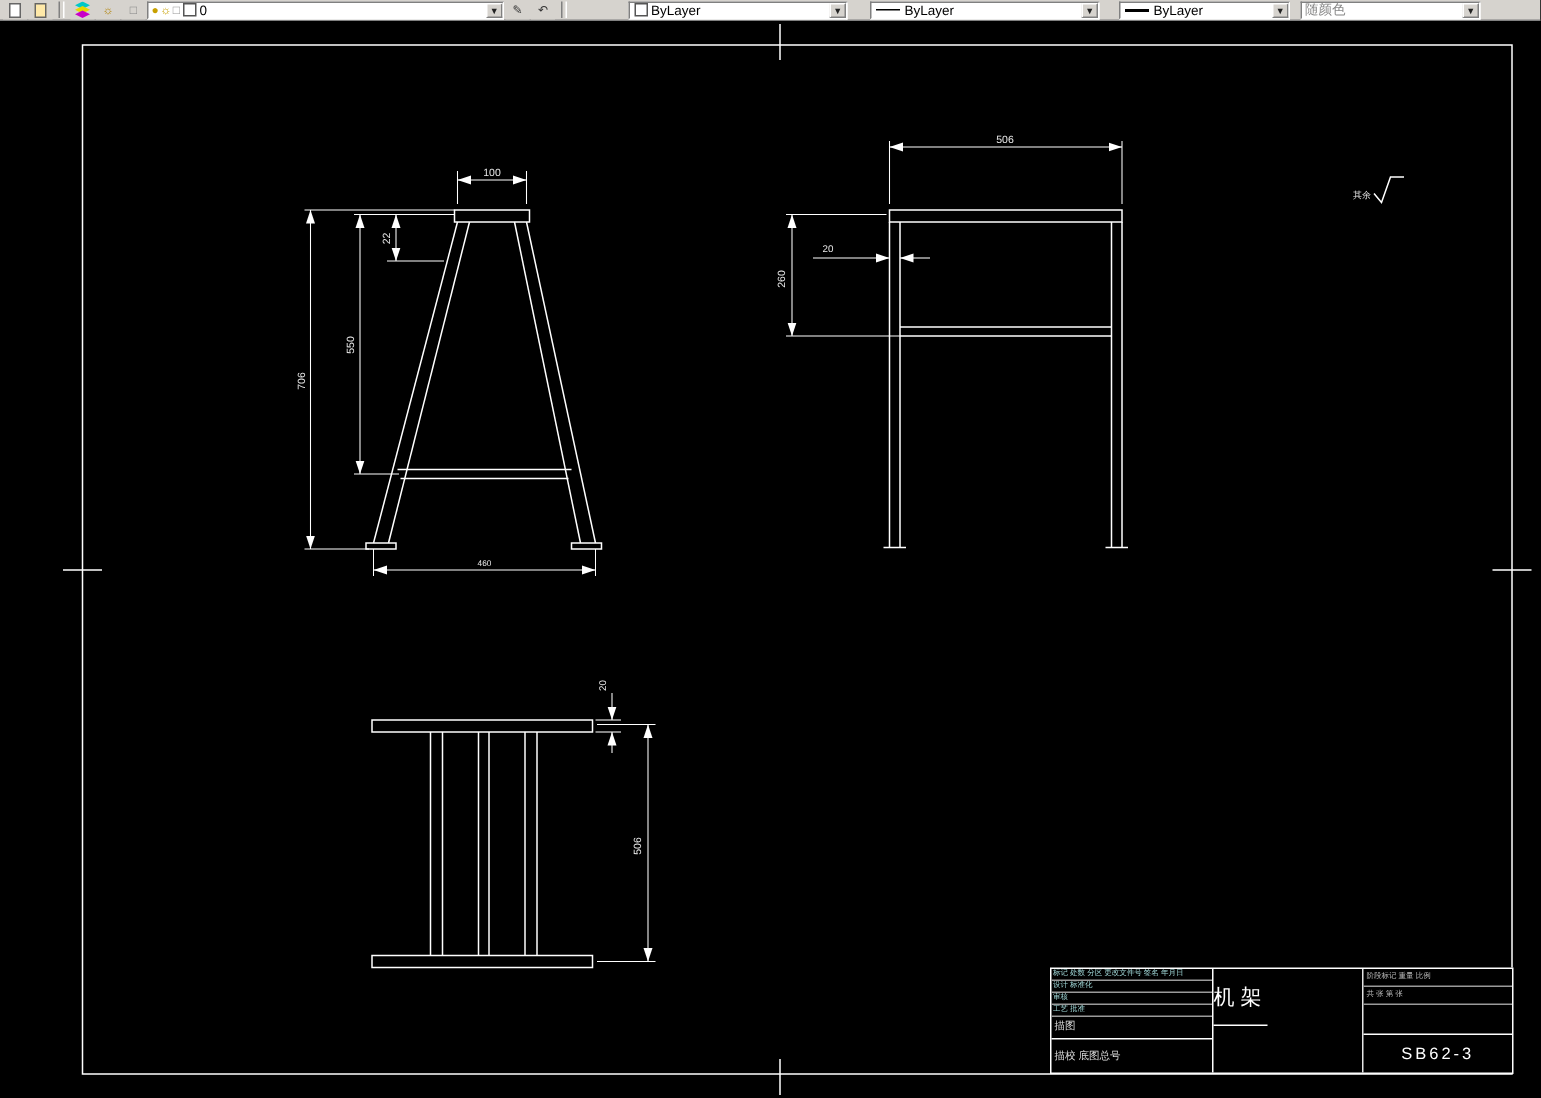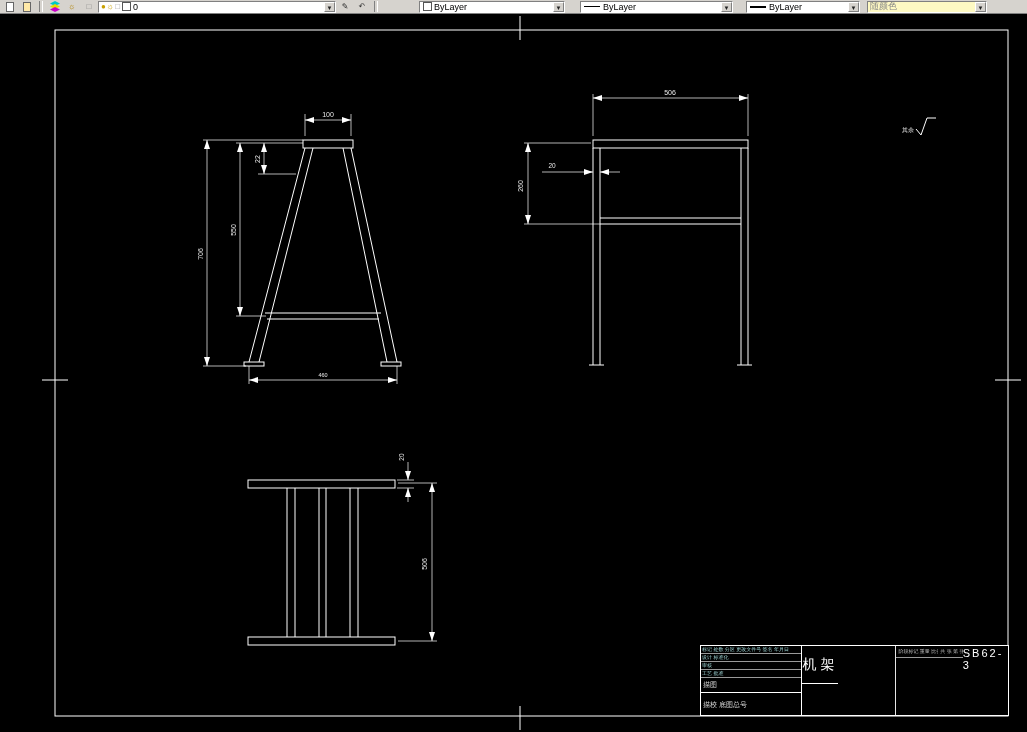--- a/index.html
+++ b/index.html
@@ -10,34 +10,34 @@
   .page{width:8px;height:10px;background:#fff;border:1px solid #666;box-sizing:border-box;}
   .page.alt{background:#ffe9a8;}
   .sep{width:2px;height:11px;border-left:1px solid #808080;border-right:1px solid #fff;margin:0 3px;flex:0 0 auto;}
   .combo{height:12px;background:#fff;border:1px solid;border-color:#808080 #fff #fff #808080;display:flex;align-items:center;box-sizing:border-box;padding-left:2px;color:#000;font-size:9px;white-space:nowrap;overflow:hidden;flex:0 0 auto;cursor:pointer;}
   .combo .val{flex:1 1 auto;overflow:hidden;}
   .combo .arrow{flex:0 0 auto;width:11px;height:10px;background:#d6d3ce;border:1px solid;border-color:#fff #808080 #808080 #fff;font-size:6px;line-height:10px;text-align:center;color:#222;box-sizing:border-box;}
   .mini{font-size:8px;line-height:10px;margin-right:1px;flex:0 0 auto;}
   .sw{width:7px;height:7px;border:1px solid #555;background:#fff;margin:0 2px 0 1px;flex:0 0 auto;}
   .ltline{width:16px;height:1px;background:#000;margin:0 3px 0 1px;flex:0 0 auto;}
   .ltline.thick{height:2px;}
-  .combo.disabled{background:#fef9c3;color:#888;}
+  .combo.disabled{background:#ffffff;color:#888;}
   
   .canvas{position:relative;width:1027px;height:718px;background:#000;cursor:crosshair;}
   .canvas svg{position:absolute;left:0;top:0;}
   
   .titleblock{position:absolute;left:700px;top:631px;width:309px;height:71px;border:1px solid #fff;box-sizing:border-box;display:flex;background:#000;color:#fff;}
   .tb-colA{width:108px;border-right:1px solid #fff;display:flex;flex-direction:column;box-sizing:border-box;}
   .tb-tinyrow{height:7px;border-bottom:1px solid #9a9a9a;font-size:5px;line-height:7px;color:#9fd6d6;white-space:nowrap;overflow:hidden;padding-left:1px;}
   .tb-midrow{height:14px;border-bottom:1px solid #fff;font-size:7px;line-height:14px;color:#ddd;white-space:nowrap;overflow:hidden;padding-left:2px;}
   .tb-lastrow{flex:1;font-size:7px;line-height:24px;color:#ddd;white-space:nowrap;overflow:hidden;padding-left:2px;}
   .tb-colB{width:100px;border-right:1px solid #e5e5e5;display:flex;flex-direction:row;box-sizing:border-box;gap:40px;}
   .tb-name{height:37px;border-bottom:1px solid #fff;display:flex;align-items:center;justify-content:center;font-size:14px;letter-spacing:4px;}
   .tb-mat{flex:1;display:flex;align-items:center;justify-content:center;font-size:9px;letter-spacing:1px;}
-  .tb-colC{flex:1;display:flex;flex-direction:row;box-sizing:border-box;}
+  .tb-colC{flex:1;display:flex;flex-direction:column;box-sizing:border-box;}
   .tb-crow{height:11px;border-bottom:1px solid #9a9a9a;font-size:5px;line-height:11px;color:#bbb;white-space:nowrap;overflow:hidden;padding-left:2px;}
   .tb-spacer{flex:1;border-bottom:1px solid #fff;}
   .tb-num{height:25px;display:flex;align-items:center;justify-content:center;font-size:11px;letter-spacing:2px;}
 </style>
 </head>
 <body>
 
 <div class="toolbar">
   <div class="tb-btn">
       <span class="page"></span>

